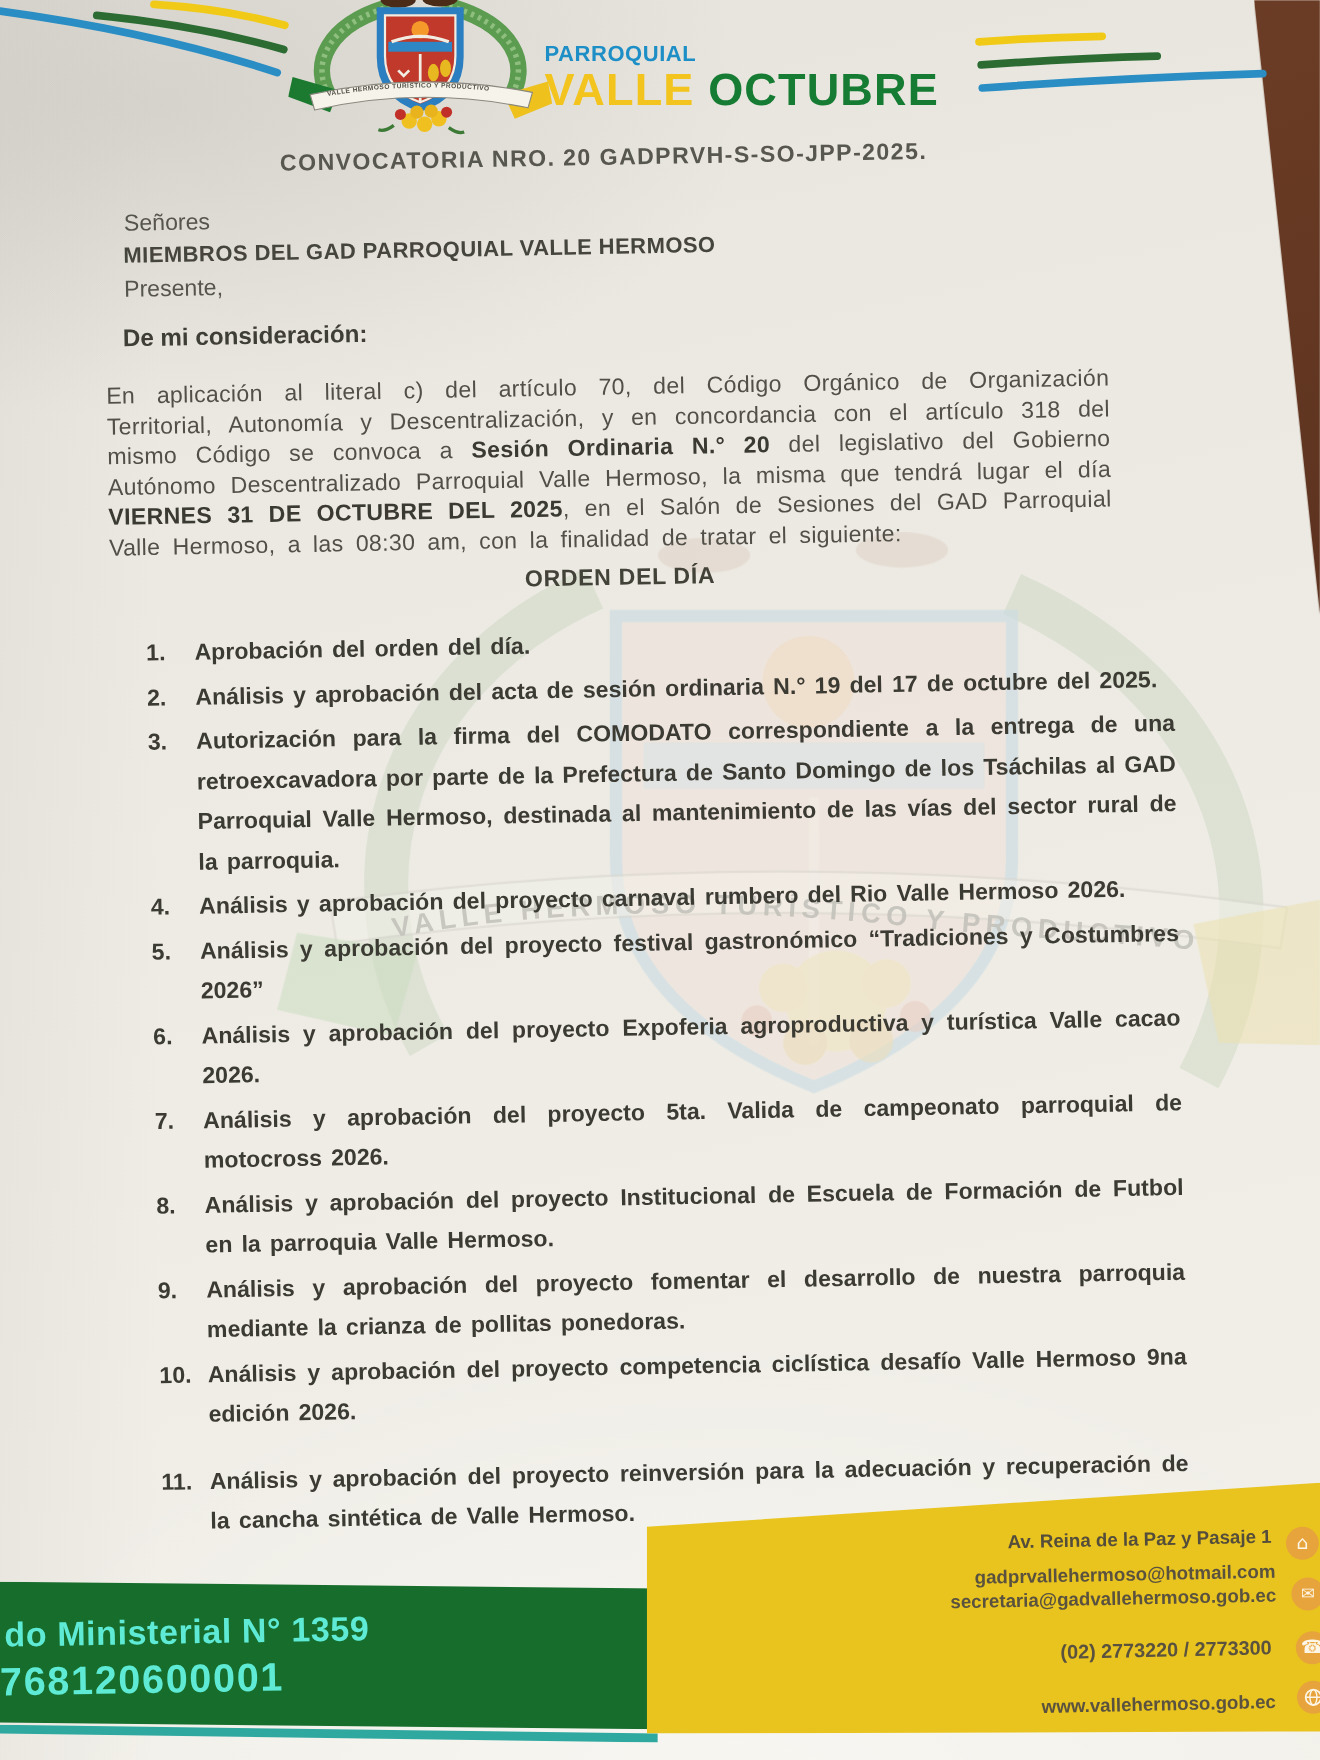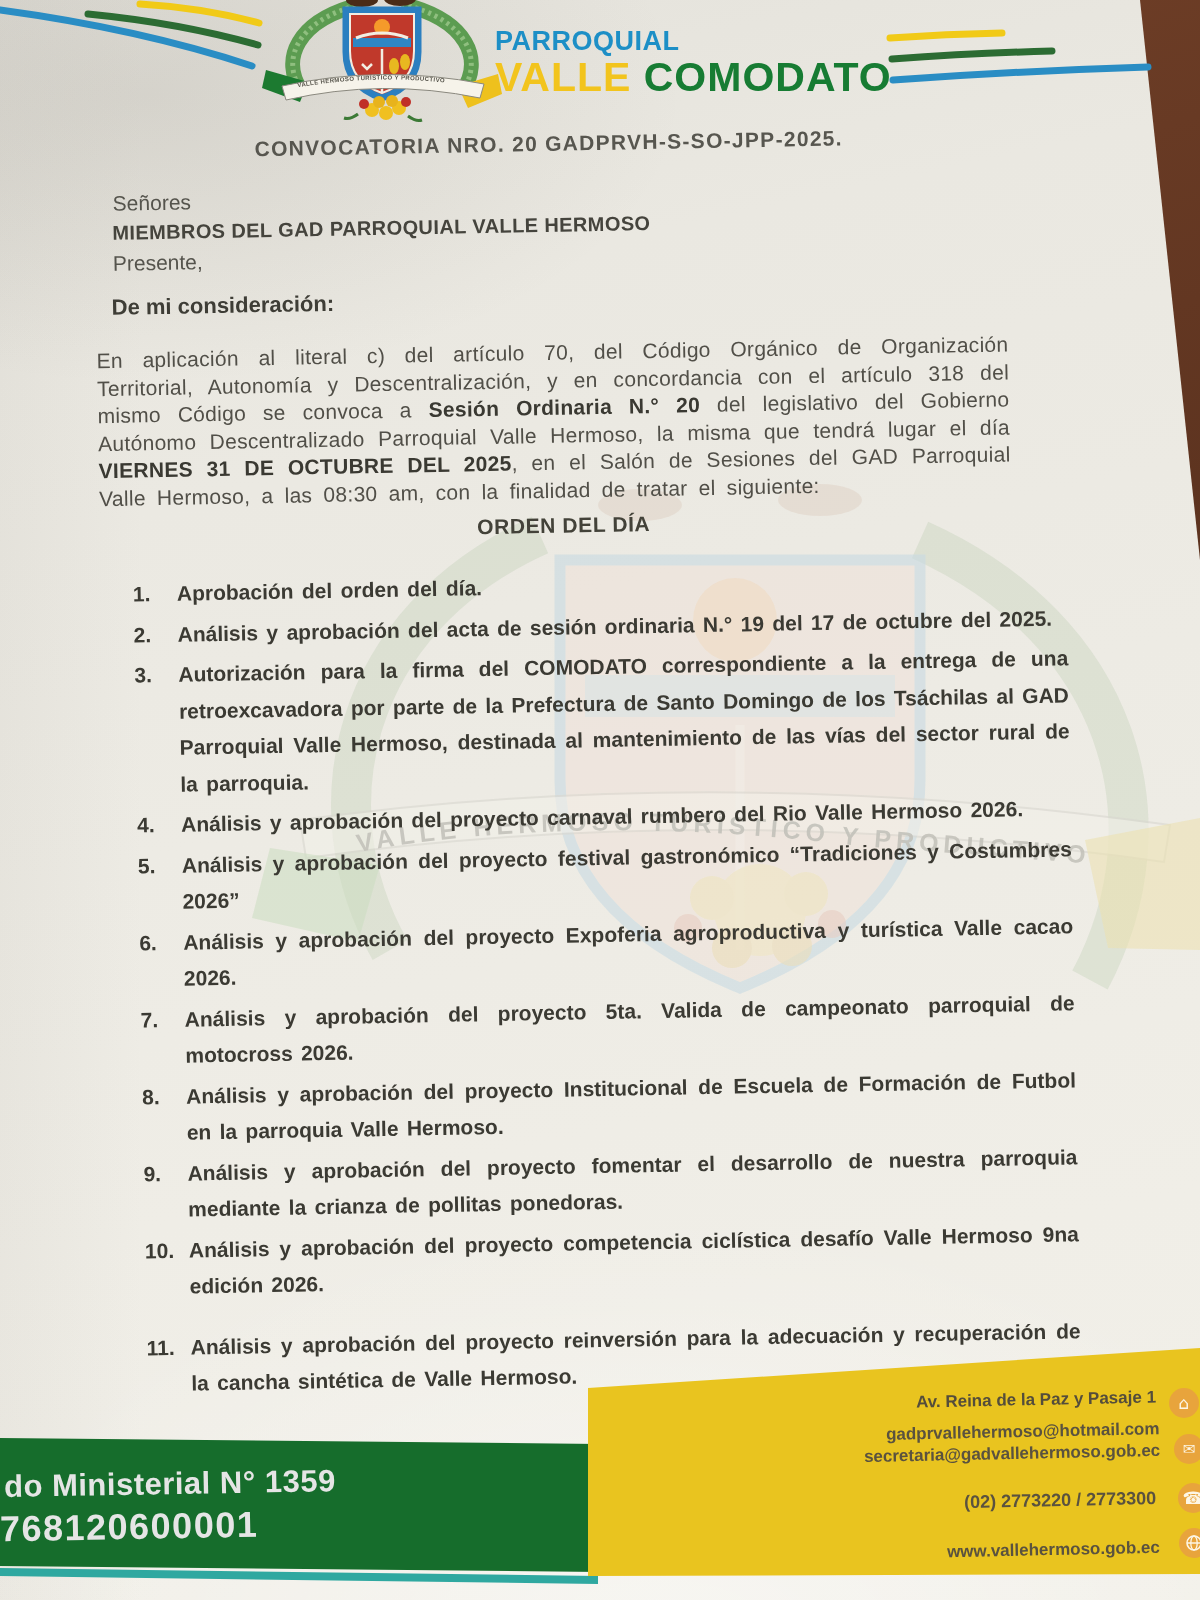--- a/index.html
+++ b/index.html
@@ -10,21 +10,21 @@
     background:radial-gradient(900px 480px at 12% 6%, rgba(110,105,95,.14), transparent 60%),
                radial-gradient(1100px 700px at 55% 104%, rgba(255,255,255,.45), transparent 65%),
                linear-gradient(90deg, rgba(120,115,105,.06), transparent 12%);}
   .desk-corner{position:absolute;inset:0;
     background:linear-gradient(160deg,#77432a 0%,#5e3420 45%,#3f2113 100%);
     clip-path:polygon(1140px 0,1200px 0,1200px 560px);}
   .abs{position:absolute;}
   
   .brand{position:absolute;left:495px;top:20px;line-height:1;}
   .brand .l1{display:block;font-weight:700;font-size:33px;color:#1d8fc6;letter-spacing:1px;}
-  .brand .l2{display:block;font-weight:700;font-size:27px;color:#1d8fc6;letter-spacing:.5px;margin-top:8px;}
+  .brand .l2{display:block;font-weight:700;font-size:20px;color:#1d8fc6;letter-spacing:.5px;margin-top:19px;}
   .brand .l3{display:block;font-weight:700;font-size:41px;letter-spacing:1px;margin-top:2px;white-space:nowrap;}
   .brand .valle{color:#f2c41d;} .brand .hermoso{color:#177c33;}
   
   .doc{position:absolute;inset:0;transform:rotate(-1.05deg);transform-origin:600px 760px;color:#4c4b44;}
   .title{position:absolute;left:140px;top:131px;width:840px;text-align:center;
     font-size:21px;font-weight:700;letter-spacing:1.3px;color:#57564f;}
   .addr1{position:absolute;left:123px;top:183px;font-size:21px;color:#55544d;}
   .addr2{position:absolute;left:122px;top:213px;font-size:20px;font-weight:700;letter-spacing:.4px;color:#45443d;}
   .addr3{position:absolute;left:122px;top:243px;font-size:21px;color:#55544d;}
   .salut{position:absolute;left:120px;top:286px;font-size:22px;font-weight:700;color:#3e3d36;}
@@ -33,21 +33,21 @@
   .para b{color:#3a3932;}
   .agenda-heading{position:absolute;left:168px;top:513px;width:800px;text-align:center;
     font-size:21px;font-weight:700;letter-spacing:.6px;color:#434239;}
   .agenda{position:absolute;left:136px;top:568px;width:936px;}
   .agenda-item{display:flex;margin-bottom:4px;font-size:21px;font-weight:700;
     line-height:36.5px;color:#3b3a33;}
   .agenda-item .num{flex:none;width:44px;}
   .agenda-item .txt{flex:1;text-align:justify;word-spacing:2.5px;padding-right:2px;}
   
   .green-block{position:absolute;left:0;top:1432px;width:600px;height:148px;background:#166d2c;
-    clip-path:polygon(0 6px,600px 12px,600px 140px,0 134px);color:#e5e5e5;}
+    clip-path:polygon(0 6px,600px 12px,600px 140px,0 134px);color:#5eead4;}
   .green-block .g1{position:absolute;left:4px;top:34px;font-size:31px;font-weight:700;letter-spacing:.5px;transform:rotate(-1deg);}
   .green-block .g2{position:absolute;left:0;top:74px;font-size:36px;font-weight:700;letter-spacing:1.5px;transform:rotate(-1deg);}
   .teal-strip{position:absolute;left:0;top:1560px;width:600px;height:26px;background:#2fa8a0;
     clip-path:polygon(0 8px,598px 16px,598px 24px,0 16px);}
   .yellow-block{position:absolute;left:586px;top:1340px;width:614px;height:240px;background:#e9c41f;
     clip-path:polygon(2px 48px,614px 8px,614px 234px,2px 236px);color:#5a523f;}
   .yrow{position:absolute;right:44px;text-align:right;font-weight:700;transform:rotate(-1.2deg);white-space:nowrap;}
   .y-address{top:50px;font-size:17px;color:#544d3b;}
   .y-email1{top:82px;right:40px;font-size:17px;}
   .y-email2{top:104px;right:40px;font-size:17px;}
@@ -139,21 +139,21 @@
       <circle cx="117" cy="108" r="6" fill="#e8b31c"></circle>
       <circle cx="130" cy="107" r="6" fill="#e8b31c"></circle>
       <circle cx="102" cy="110" r="5" fill="#c03028"></circle>
       <circle cx="144" cy="108" r="5" fill="#c03028"></circle>
       <path d="M96,120 q-8,6 -14,4 M146,122 q8,6 14,4" stroke="#3c7a36" stroke-width="3" fill="none"></path>
     </g>
   </svg>
 
   <div class="brand">
     <span class="l2">PARROQUIAL</span>
-    <span class="l3"><span class="valle">VALLE</span> <span class="hermoso">COMODATO</span></span>
+    <span class="l3"><span class="valle">VALLE</span> <span class="hermoso">OCTUBRE</span></span>
   </div>
 
   <div class="doc">
     <div class="title">CONVOCATORIA NRO. 20 GADPRVH-S-SO-JPP-2025.</div>
 
     <div class="addr1">Señores</div>
     <div class="addr2">MIEMBROS DEL GAD PARROQUIAL VALLE HERMOSO</div>
     <div class="addr3">Presente,</div>
 
     <div class="salut">De mi consideración:</div>

